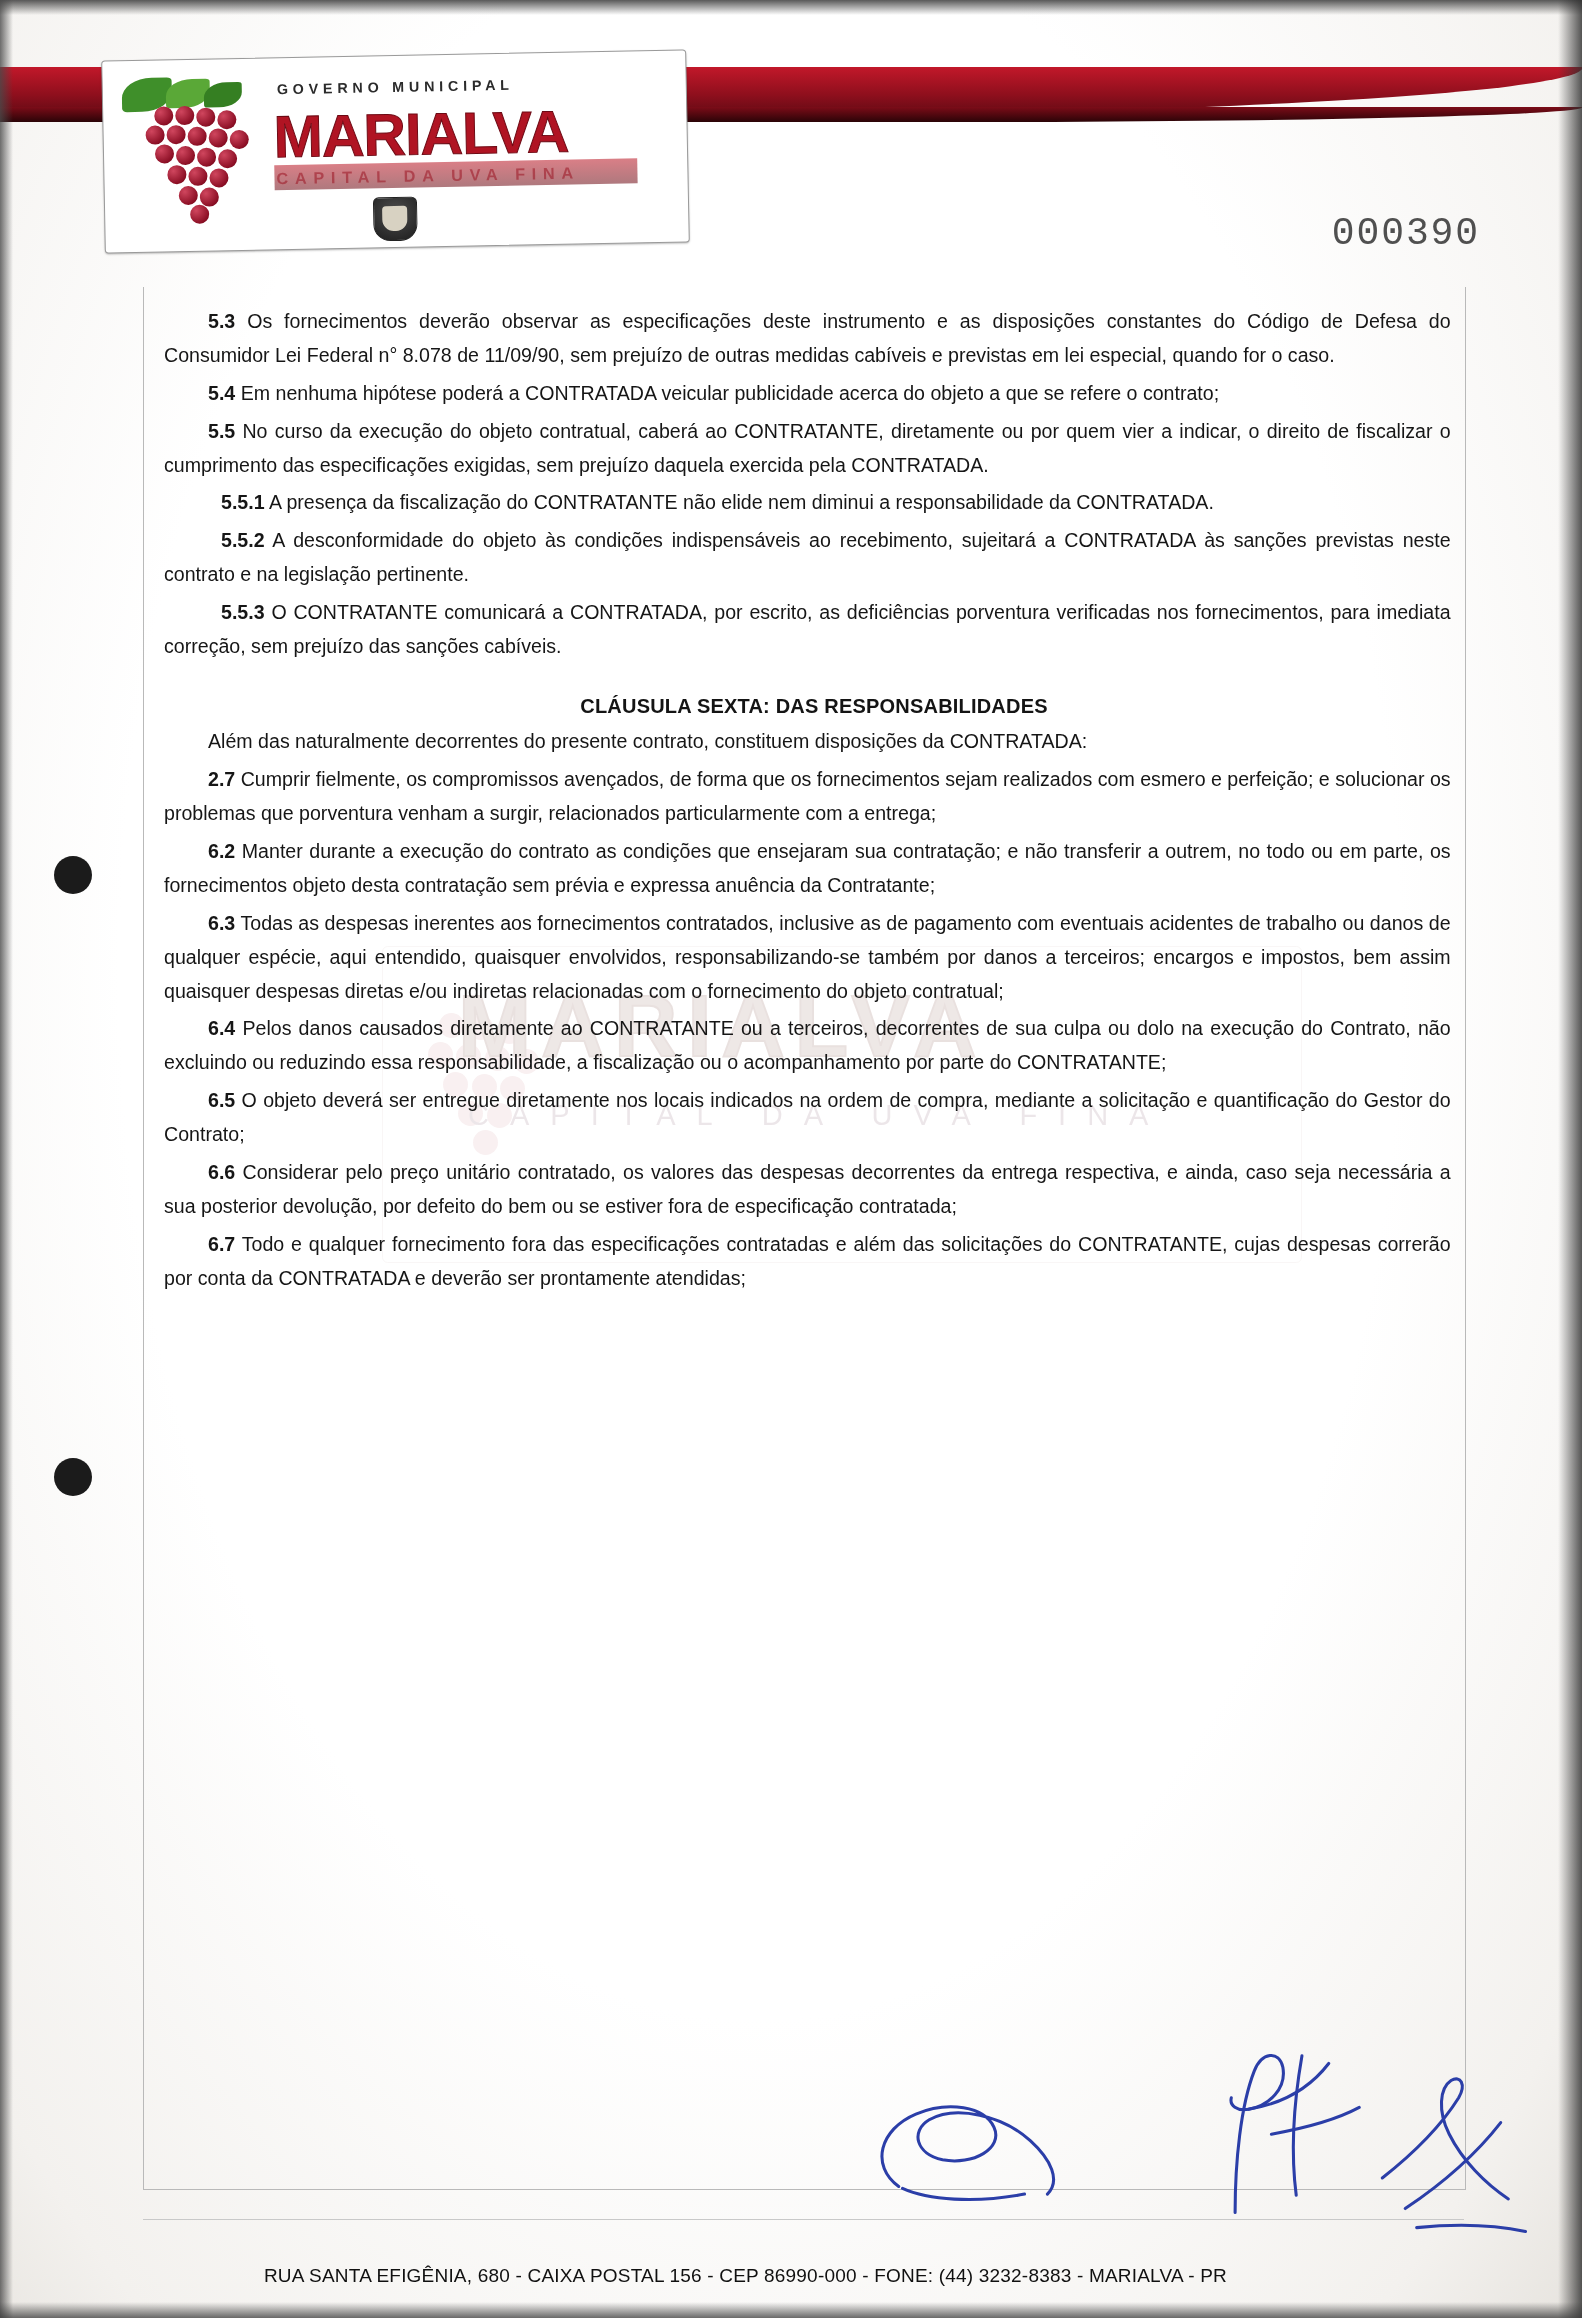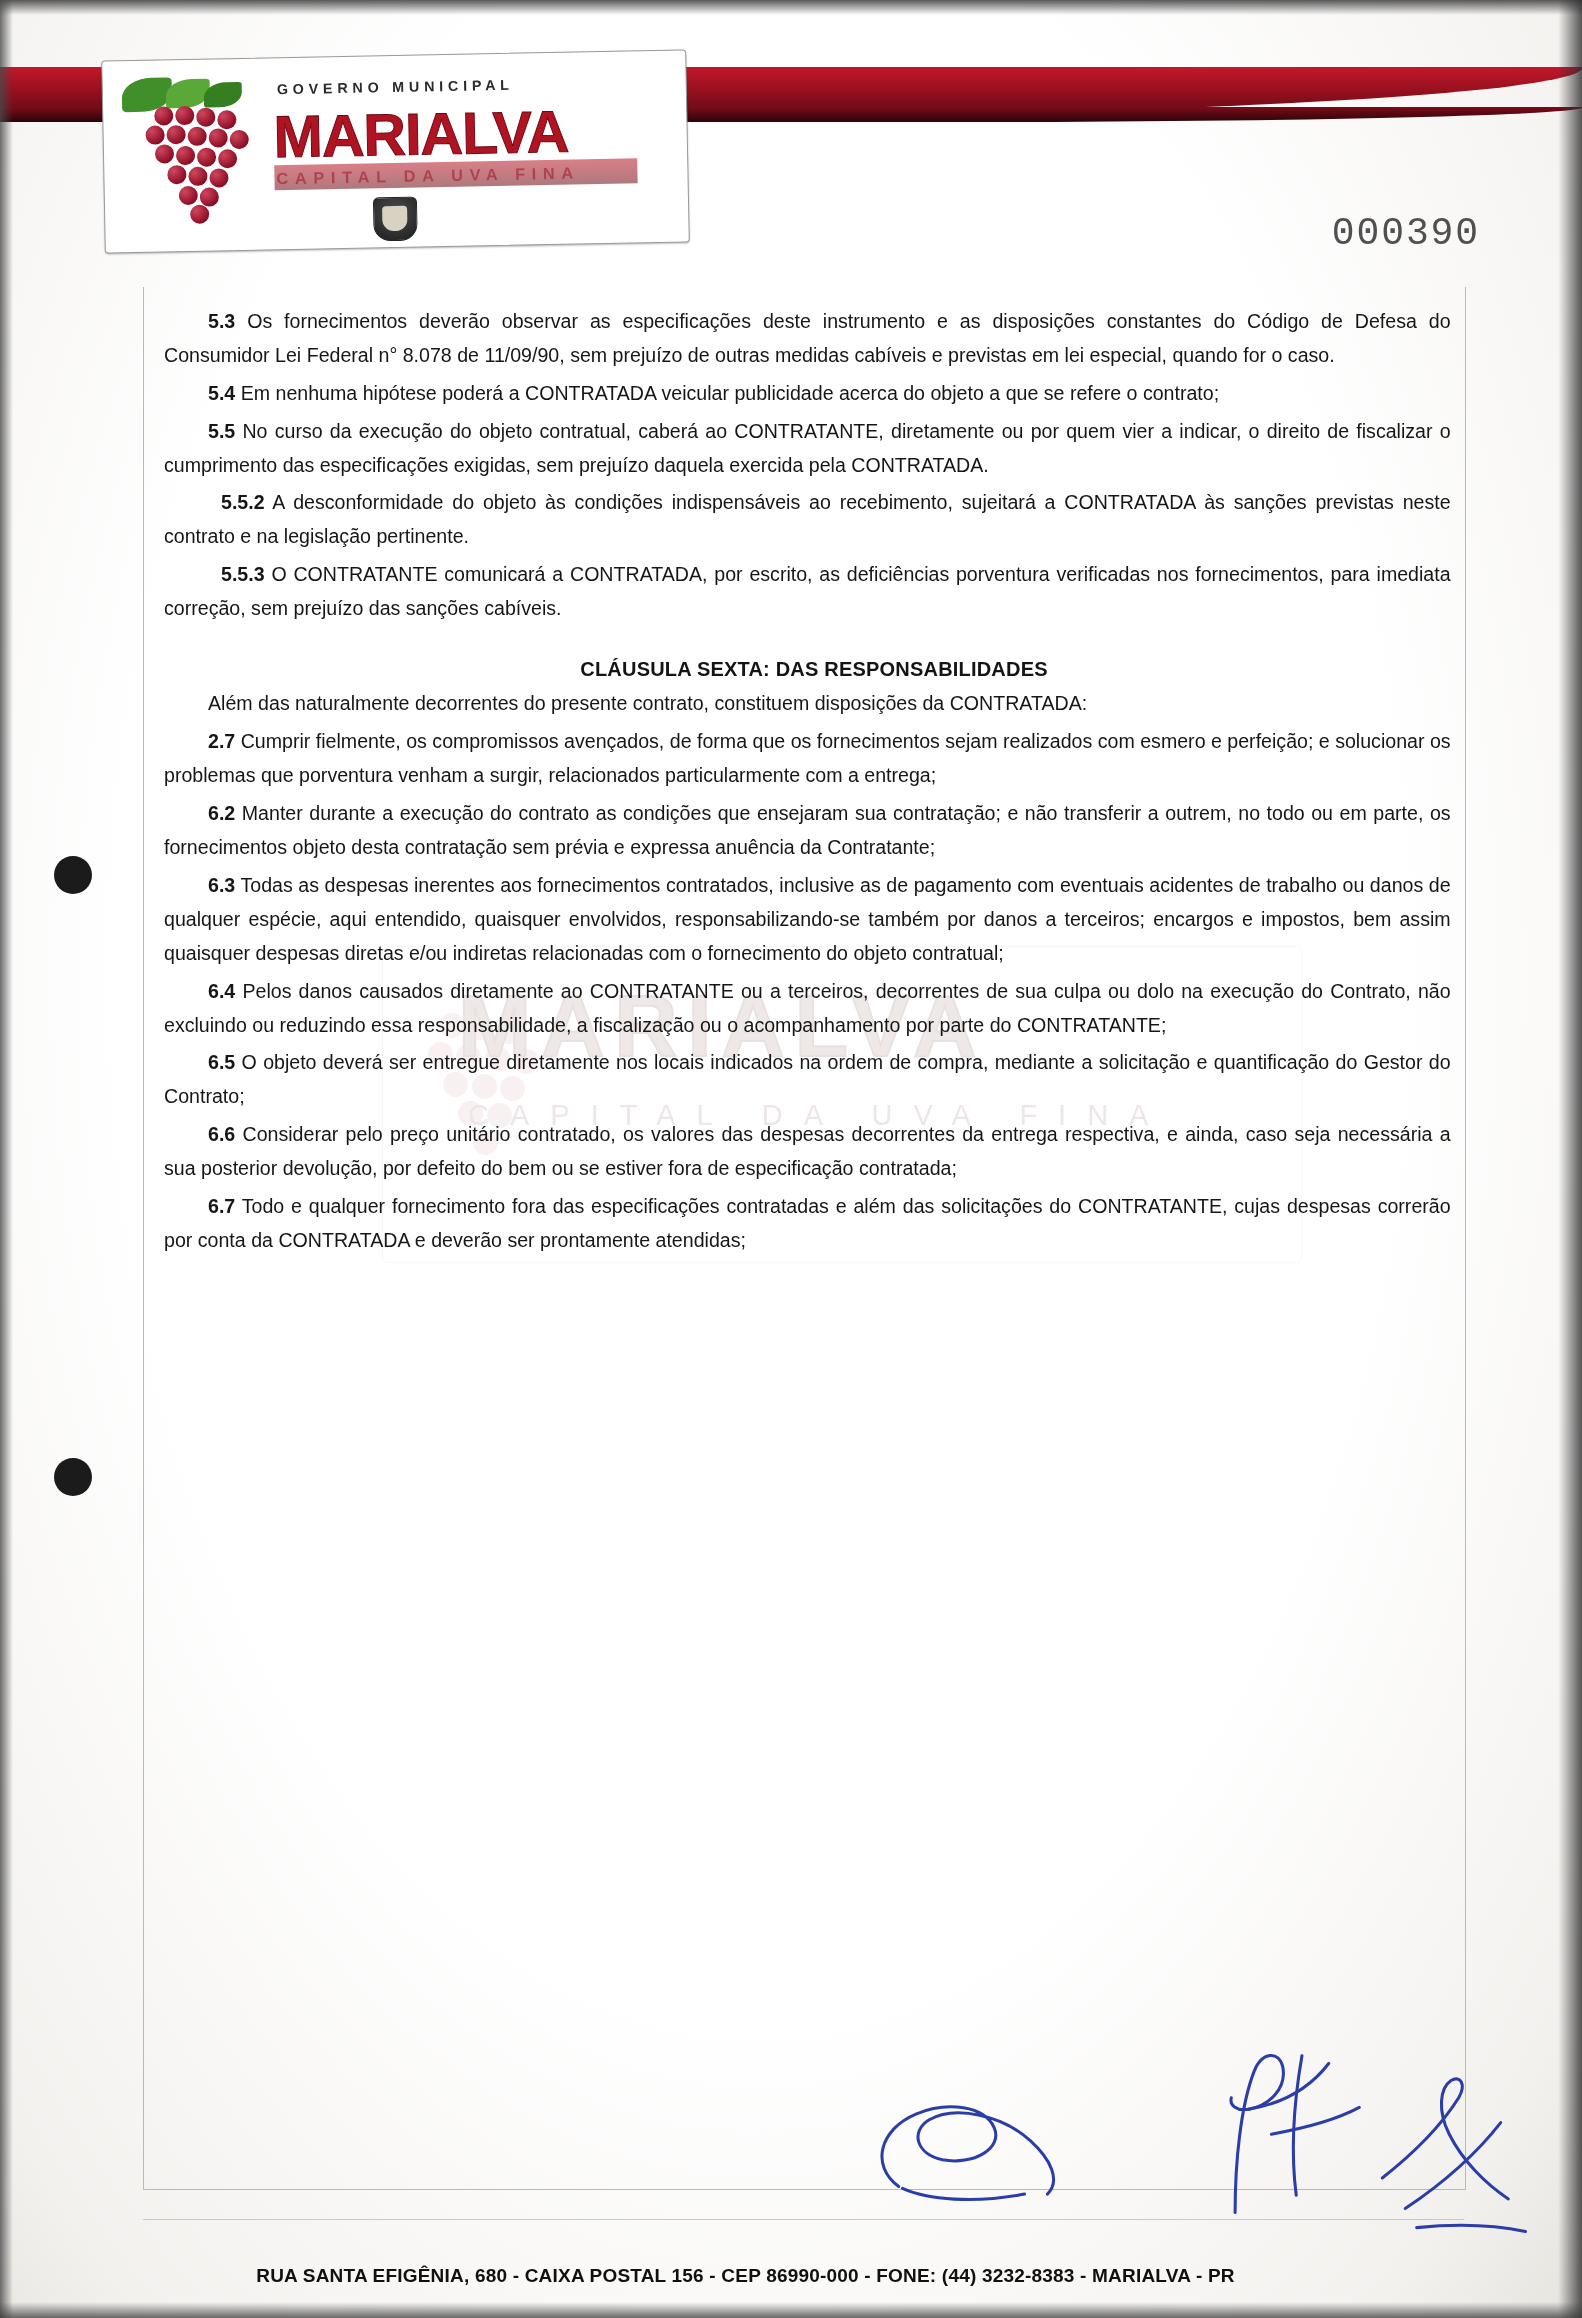--- a/index.html
+++ b/index.html
@@ -218,21 +218,21 @@
     stroke-linecap: round;
     stroke-linejoin: round;
   }
 
   
   .footer {
     position: absolute;
     left: 0; bottom: 32.5px; width: 1491px;
     text-align: center;
     font-size: 19px;
-    font-weight: bold;
+    font-weight: normal;
     color: #101010;
     letter-spacing: 0.2px;
   }
   .footer .line2 {
     display: block;
     margin-top: 3.8px;
     font-size: 18px;
   }
   .footer-rule {
     position: absolute; left: 143px; bottom: 99px; width: 1321px; height: 1px;
@@ -312,20 +312,21 @@
   <div class="punch" style="left:54px; top:1458px;"></div>
 
   <div class="content">
 
     <p class="para indent"><span class="num">5.3</span><span> Os fornecimentos deverão observar as especificações deste instrumento e as disposições constantes do Código de Defesa do Consumidor Lei Federal n° 8.078 de 11/09/90, sem prejuízo de outras medidas cabíveis e previstas em lei especial, quando for o caso.</span></p>
 
     <p class="para indent"><span class="num">5.4</span><span> Em nenhuma hipótese poderá a CONTRATADA veicular publicidade acerca do objeto a que se refere o contrato;</span></p>
 
     <p class="para indent"><span class="num">5.5</span><span> No curso da execução do objeto contratual, caberá ao CONTRATANTE, diretamente ou por quem vier a indicar, o direito de fiscalizar o cumprimento das especificações exigidas, sem prejuízo daquela exercida pela CONTRATADA.</span></p>
 
+    <p class="para indent-lg"><span class="num">5.5.1</span><span> A presença da fiscalização do CONTRATANTE não elide nem diminui a responsabilidade da CONTRATADA.</span></p>
 
     <p class="para indent-lg"><span class="num">5.5.2</span><span> A desconformidade do objeto às condições indispensáveis ao recebimento, sujeitará a CONTRATADA às sanções previstas neste contrato e na legislação pertinente.</span></p>
 
     <p class="para indent-lg"><span class="num">5.5.3</span><span> O CONTRATANTE comunicará a CONTRATADA, por escrito, as deficiências porventura verificadas nos fornecimentos, para imediata correção, sem prejuízo das sanções cabíveis.</span></p>
 
     <h2 class="section">CLÁUSULA SEXTA: DAS RESPONSABILIDADES</h2>
 
     <p class="para indent">Além das naturalmente decorrentes do presente contrato, constituem disposições da CONTRATADA:</p>
 
     <p class="para indent"><span class="num">2.7</span><span> Cumprir fielmente, os compromissos avençados, de forma que os fornecimentos sejam realizados com esmero e perfeição; e solucionar os problemas que porventura venham a surgir, relacionados particularmente com a entrega;</span></p>

